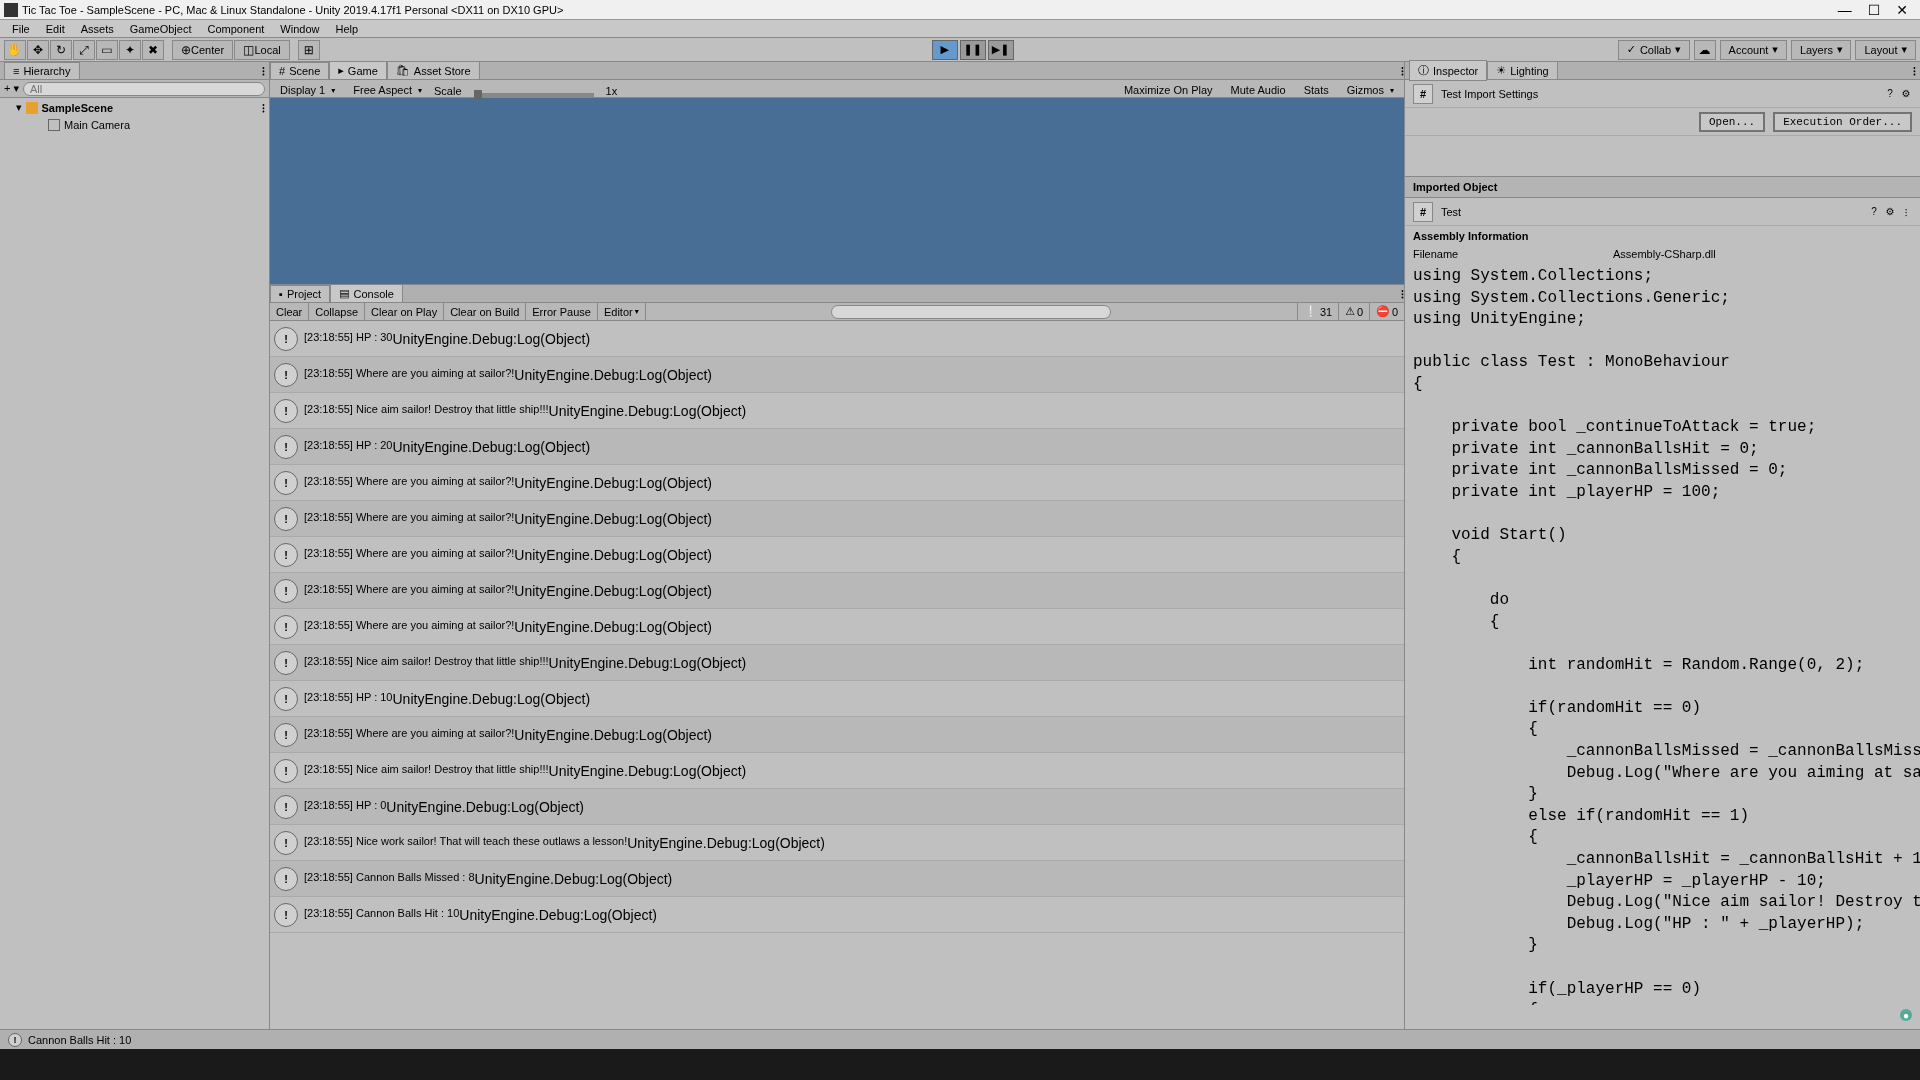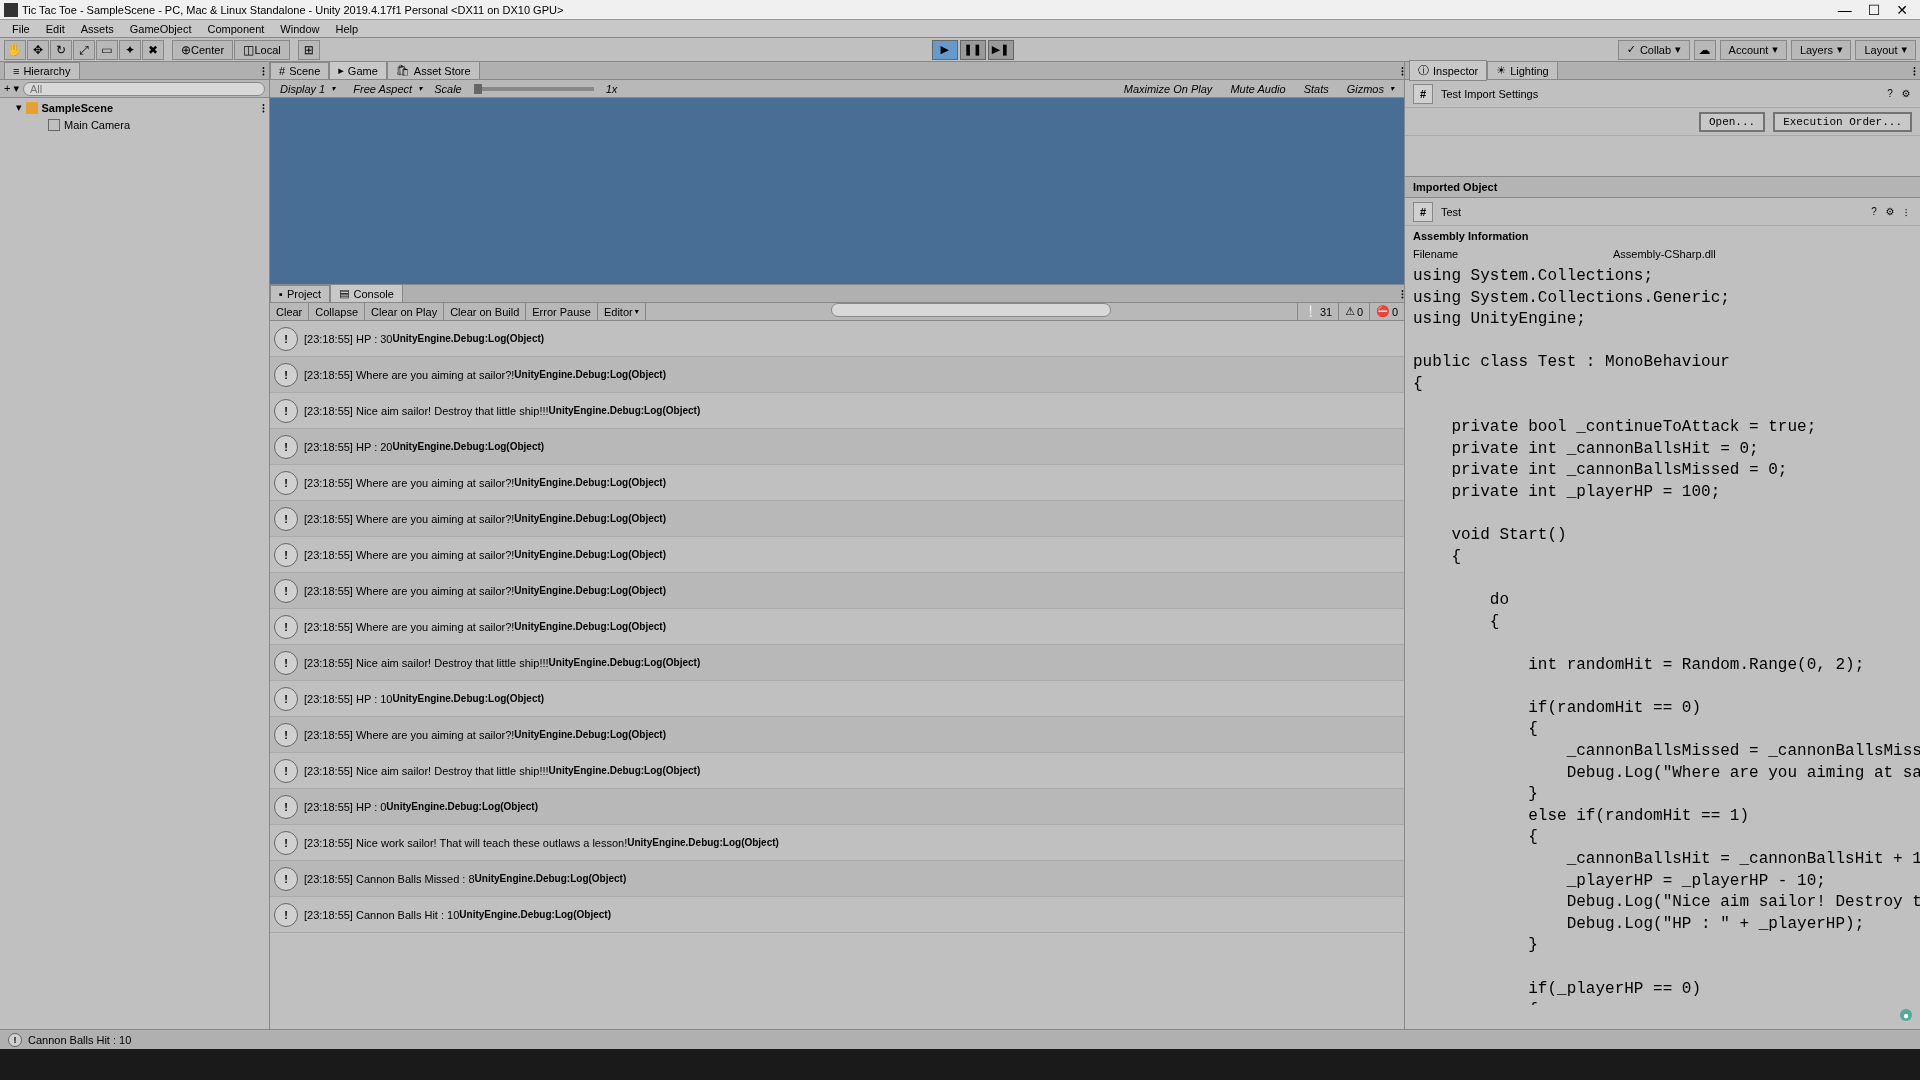--- a/index.html
+++ b/index.html
@@ -25,36 +25,36 @@
 .panel-header { height: 18px; background: #b0b0b0; display: flex; align-items: center; padding: 0 4px; border-bottom: 1px solid #888; }
 .panel-tab { padding: 2px 8px; background: #c0c0c0; border: 1px solid #888; cursor: pointer; display: flex; align-items: center; gap: 4px; }
 .panel-toolbar { height: 18px; background: #b8b8b8; border-bottom: 1px solid #888; display: flex; align-items: center; padding: 0 4px; gap: 4px; }
 .search-box { flex: 1; height: 14px; background: #d8d8d8; border: 1px solid #888; border-radius: 8px; padding: 0 6px; }
 .hierarchy-item { padding: 2px 4px 2px 16px; cursor: pointer; display: flex; align-items: center; gap: 4px; }
 .hierarchy-item.child { padding-left: 48px; }
 .scene-icon { width: 12px; height: 12px; background: #e8a030; }
 .gameobject-icon { width: 12px; height: 12px; border: 1px solid #666; }
 .center-panel { flex: 1; display: flex; flex-direction: column; }
 .game-tabs { height: 18px; background: #b0b0b0; display: flex; align-items: center; border-bottom: 1px solid #888; }
-.game-toolbar { height: 18px; background: #b8b8b8; display: flex; align-items: center; padding: 0 4px; border-bottom: 1px solid #888; gap: 6px; font-style: italic; }
+.game-toolbar { height: 18px; background: #b8b8b8; display: flex; align-items: flex-end; padding: 0 4px; border-bottom: 1px solid #888; gap: 6px; }
 .game-dropdown { padding: 1px 6px; cursor: pointer; display: flex; align-items: center; gap: 4px; }
 .game-viewport { flex: 0 0 186px; background: #496e96; }
 .console-area { flex: 1; display: flex; flex-direction: column; background: #c0c0c0; border-top: 1px solid #888; }
 .console-tabs { height: 18px; background: #b0b0b0; display: flex; align-items: center; border-bottom: 1px solid #888; }
-.console-toolbar { height: 18px; background: #b8b8b8; display: flex; align-items: flex-start; border-bottom: 1px solid #888; }
+.console-toolbar { height: 18px; background: #b8b8b8; display: flex; align-items: center; border-bottom: 1px solid #888; }
 .console-btn { padding: 2px 6px; border-right: 1px solid #888; cursor: pointer; height: 100%; display: flex; align-items: center; }
 .console-counts { margin-left: auto; display: flex; }
 .console-count { padding: 2px 6px; display: flex; align-items: center; gap: 2px; border-left: 1px solid #888; }
 .console-list { flex: 1; overflow-y: auto; }
 .console-row { display: flex; align-items: center; padding: 4px; border-bottom: 1px solid #aaa; min-height: 36px; }
 .console-row:nth-child(even) { background: #b8b8b8; }
 .console-icon { width: 24px; height: 24px; border-radius: 50%; background: #d0d0d0; border: 1px solid #666; display: flex; align-items: center; justify-content: center; margin-right: 6px; font-weight: bold; }
 .console-text { display: flex; }
 .console-msg { color: #000; }
-.console-src { color: #000; font-size: 10px; font-weight: bold; }
+.console-src { color: #000; font-size: 14px; }
 .inspector-panel { width: 516px; background: #c0c0c0; border-left: 1px solid #888; display: flex; flex-direction: column; }
 .inspector-header-row { height: 28px; display: flex; align-items: center; padding: 4px 8px; gap: 8px; border-bottom: 1px solid #aaa; }
 .script-icon { width: 20px; height: 20px; background: #d0d0d0; border: 1px solid #888; display: flex; align-items: center; justify-content: center; font-weight: bold; }
 .inspector-btn { padding: 2px 8px; background: #c8c8c8; border: 2px solid #737373; cursor: pointer; font-family: Liberation Mono, monospace; }
 .inspector-section { padding: 4px 8px; }
 .inspector-section-header { font-weight: bold; padding: 4px 8px; background: #b4b4b4; border-bottom: 1px solid #888; border-top: 1px solid #888; }
 .inspector-row { display: flex; padding: 2px 8px; }
 .inspector-label { width: 200px; }
 .code-view { padding: 4px 8px; font-family: 'Courier New', monospace; font-size: 16px; line-height: 1.35; white-space: pre; color: #000; flex: 1; overflow: auto; }
 .asset-labels { padding: 4px 8px; border-top: 1px solid #888; font-weight: bold; background: #b4b4b4; }

